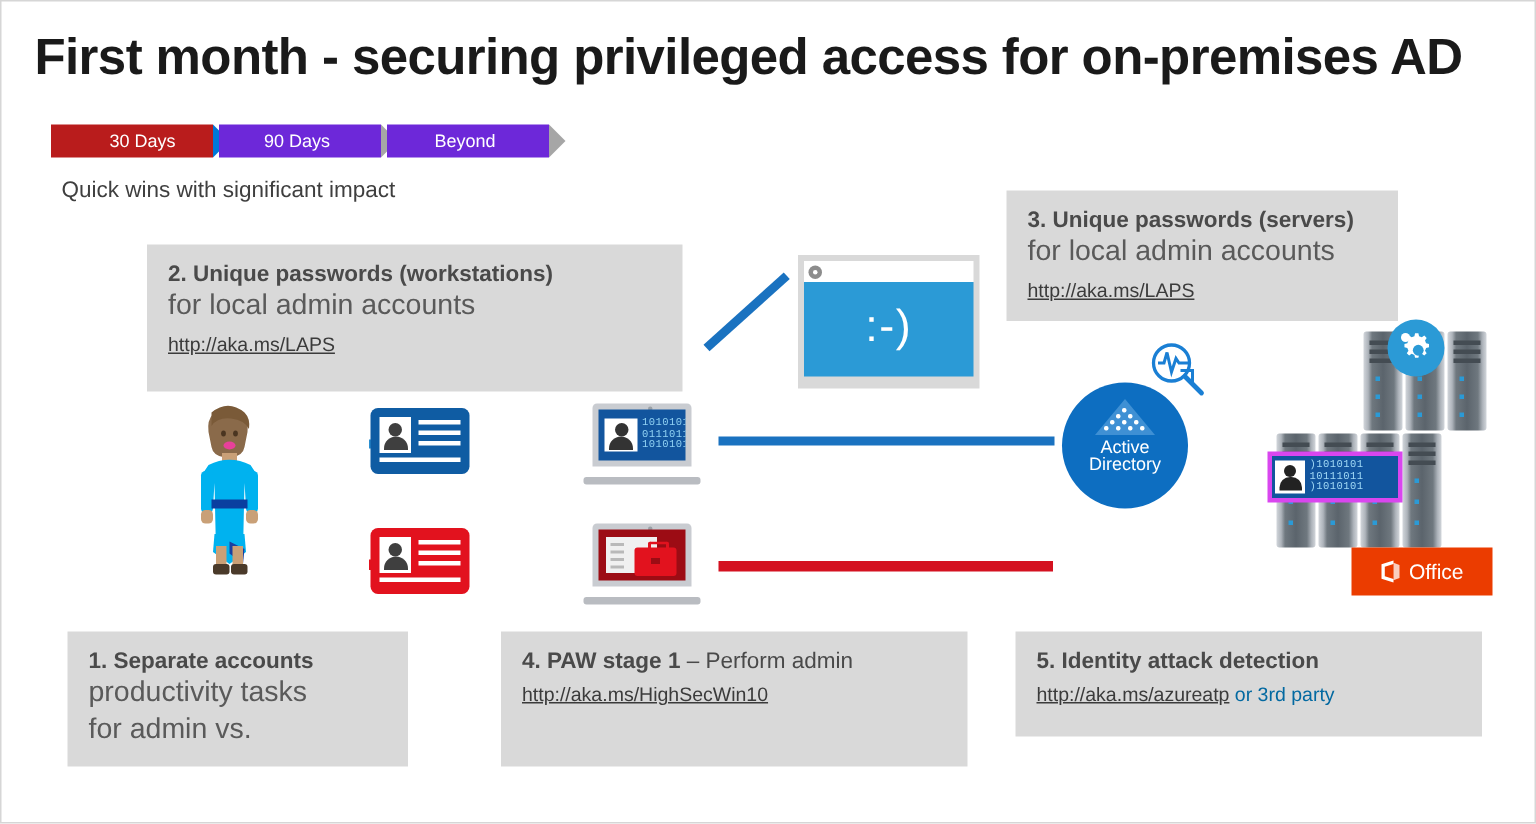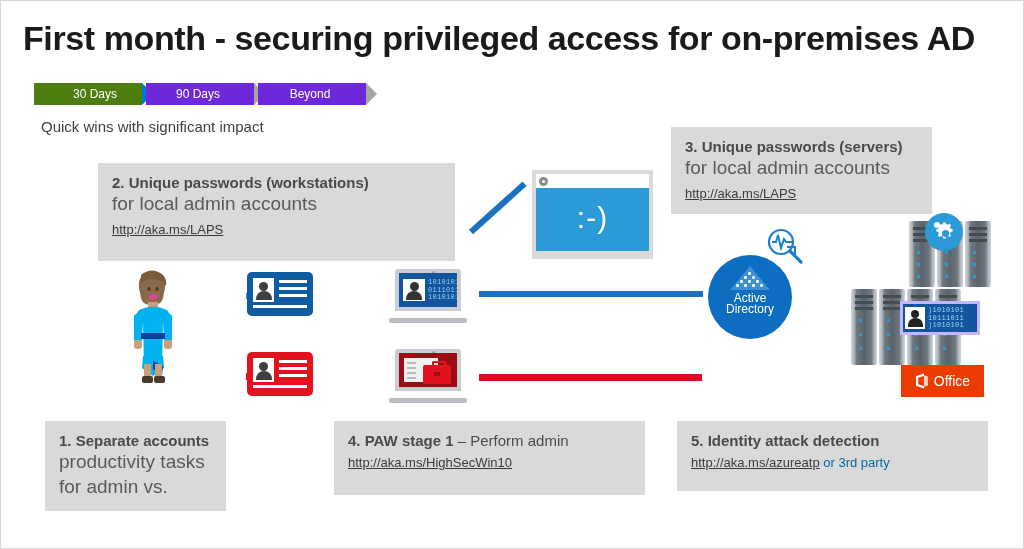--- a/index.html
+++ b/index.html
@@ -6,43 +6,43 @@
   body{width:1024px;height:549px;overflow:hidden;font-family:"Liberation Sans",sans-serif;}
   #slide{position:relative;width:1024px;height:549px;background:#ffffff;box-sizing:border-box;border:1px solid #d6d6d6;}
 
   
   .title{position:absolute;left:22px;top:18px;font-size:34px;font-weight:700;color:#1a1a1a;letter-spacing:-0.4px;white-space:nowrap;}
 
   
   .timeline{position:absolute;left:33px;top:82px;height:22px;display:flex;align-items:stretch;}
   .chev{position:relative;height:22px;display:flex;align-items:center;justify-content:center;color:#ffffff;font-size:12px;margin-right:4px;padding:0 14px 0 10px;box-sizing:border-box;}
   .chev::after{content:"";position:absolute;right:-11px;top:0;width:0;height:0;border-top:11px solid transparent;border-bottom:11px solid transparent;border-left:11px solid currentColor;}
-  .chev.active{background:#4d7c0f;color:#0078d7;padding-left:28px;}
+  .chev.active{background:#b91c1c;color:#0078d7;padding-left:28px;}
   .chev.active span{color:#fff;}
   .chev.inactive{background:#6d28d9;color:#a6a6a6;}
   .chev.inactive span{color:#fff;}
   .chev span{position:relative;z-index:2;white-space:nowrap;}
   .chev.c1{width:108px;}
   .chev.c2{width:108px;}
   .chev.c3{width:108px;}
 
   .subtitle{position:absolute;left:40px;top:117px;font-size:15px;color:#3f3f3f;}
 
   
   .box{position:absolute;background:#d9d9d9;box-sizing:border-box;padding:10px 14px;}
   .box .b-title{font-size:15px;font-weight:700;color:#4a4a4a;line-height:1.28;}
   .box .b-title .reg{font-weight:400;}
   .box .b-sub{font-size:19px;font-weight:400;color:#5a5a5a;line-height:1.28;}
   .box .b-link{font-size:13px;color:#3b3b3b;text-decoration:underline;display:inline-block;margin-top:5px;}
   .box .b-after{font-size:13px;color:#0369a1;text-decoration:none;}
 
   #box2{left:97px;top:162px;width:357px;height:98px;}
   #box3{left:670px;top:126px;width:261px;height:87px;}
-  #box1{left:44px;top:420px;width:181px;height:90px;}
-  #box4{left:333px;top:420px;width:311px;height:74px;}
+  #box1{left:44px;top:420px;width:227px;height:90px;}
+  #box4{left:333px;top:420px;width:311px;height:90px;}
   #box5{left:676px;top:420px;width:311px;height:70px;}
 
   
   .line{position:absolute;}
   .hline-blue-1{left:245px;top:292px;width:59px;height:6px;background:#2b8fd0;}
   .hline-blue-2{left:478px;top:290px;width:224px;height:6px;background:#1a72c0;}
   .hline-red-1{left:245px;top:372px;width:59px;height:7px;background:#e2121e;}
   .hline-red-2{left:478px;top:373px;width:223px;height:7px;background:#d41120;}
   .diag-blue{left:470px;top:228px;width:72px;height:6px;background:#1a72c0;transform:rotate(-42deg);transform-origin:left center;}
 
@@ -102,28 +102,28 @@
 
   
   .rack{position:absolute;}
   .rack .unit{position:absolute;top:0;width:26px;height:100%;background:linear-gradient(to right,#d2d6db 0%,#aeb4bb 12%,#6f787f 22%,#5b646c 50%,#6f787f 78%,#aeb4bb 90%,#d2d6db 100%);border-radius:2px;}
   .rack .unit .slot{position:absolute;left:4px;width:18px;height:3px;background:#444c53;}
   .rack .unit .led{position:absolute;left:8px;width:3px;height:3px;background:#2b9ad6;}
   #rack-top{left:908px;top:220px;width:82px;height:66px;}
   #rack-bottom{left:850px;top:288px;width:112px;height:76px;}
 
   .gearbadge{position:absolute;left:924px;top:212px;width:38px;height:38px;border-radius:50%;background:#2b9ad6;display:flex;align-items:center;justify-content:center;}
-  .idbadge{position:absolute;left:899px;top:300px;width:80px;height:34px;background:#c4b5fd;padding:3px;box-sizing:border-box;}
+  .idbadge{position:absolute;left:844px;top:300px;width:90px;height:34px;background:#d946ef;padding:3px;box-sizing:border-box;}
   .idbadge .inner{width:100%;height:100%;background:#12559e;position:relative;}
   .idbadge .av{position:absolute;left:2px;top:3px;width:20px;height:22px;background:#ffffff;}
   .idbadge .av .h{position:absolute;left:6px;top:3px;width:8px;height:8px;border-radius:50%;background:#222;}
   .idbadge .av .b{position:absolute;left:2.5px;top:11px;width:15px;height:9px;border-radius:7px 7px 0 0;background:#222;}
   .idbadge .bits{position:absolute;left:25px;top:3px;color:#9fd8f5;font-family:"Liberation Mono",monospace;font-size:7px;line-height:7.5px;letter-spacing:0.3px;}
 
-  .officebadge{position:absolute;left:900px;top:364px;width:83px;height:32px;background:#eb3c00;display:flex;align-items:center;justify-content:center;gap:5px;}
+  .officebadge{position:absolute;left:900px;top:364px;width:94px;height:32px;background:#eb3c00;display:flex;align-items:center;justify-content:center;gap:5px;}
   .officebadge .oglyph{width:14px;height:16px;position:relative;}
   .officebadge .otext{color:#ffffff;font-size:14px;}
 </style>
 </head>
 <body>
 
 <div id="slide">
 
   <div class="title">First month - securing privileged access for on-premises AD</div>
 

